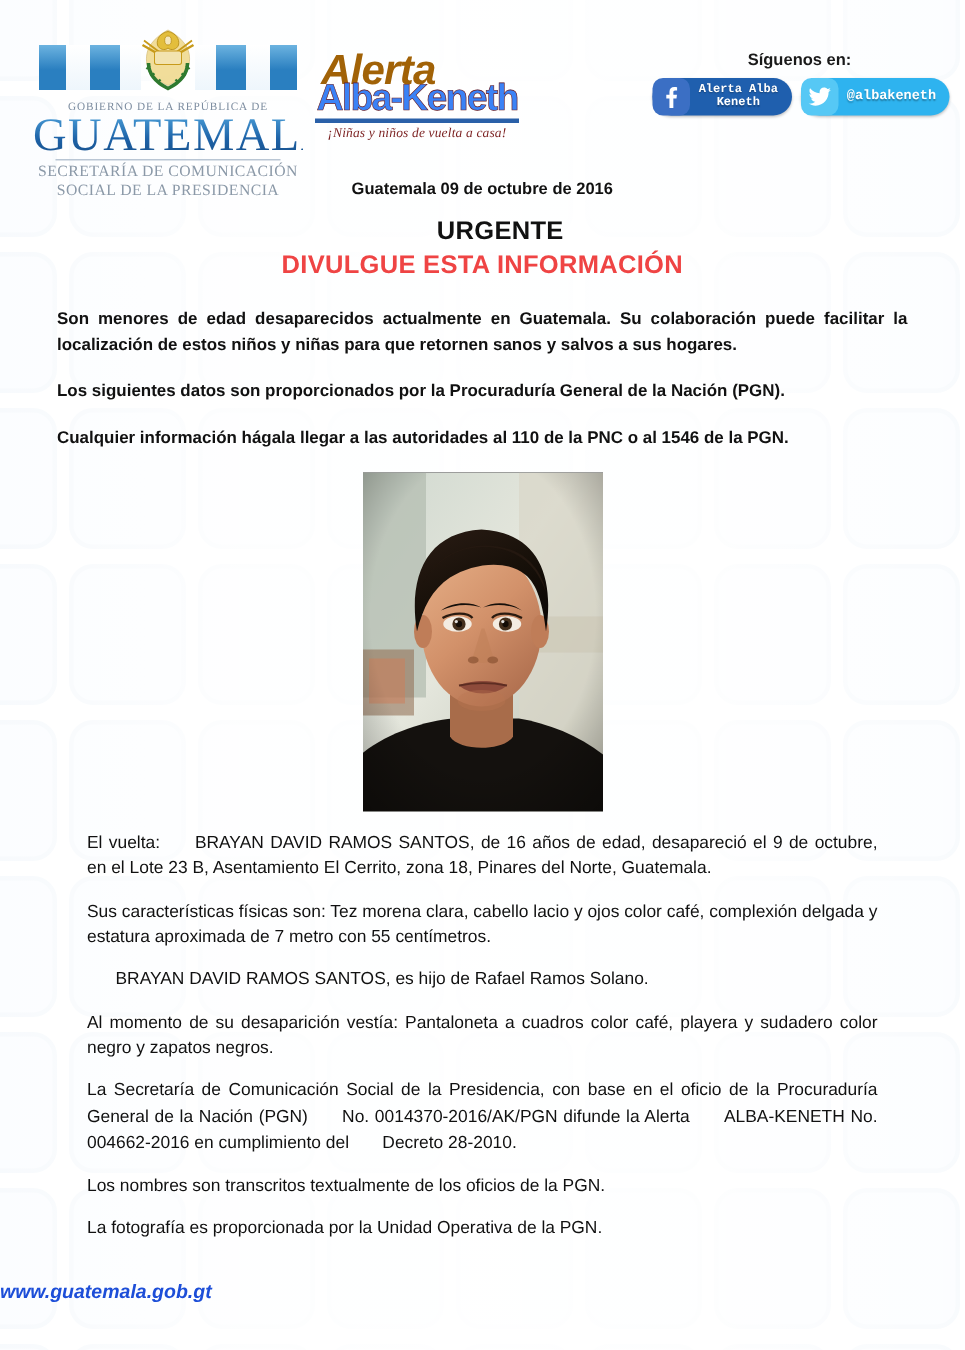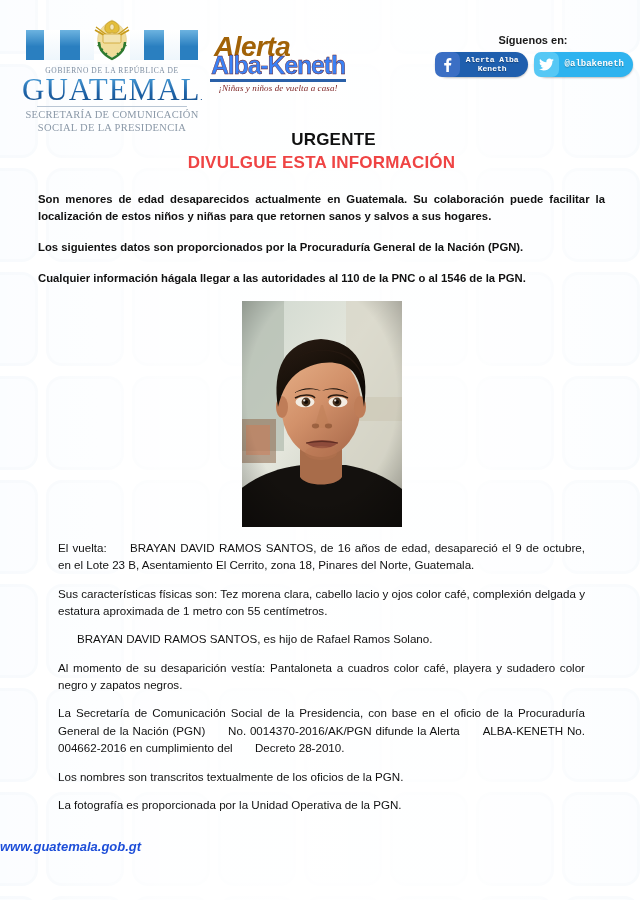--- a/index.html
+++ b/index.html
@@ -435,20 +435,21 @@
               <path d="M16 1.54c-.59.26-1.22.44-1.88.52.68-.4 1.2-1.05 1.44-1.81-.63.38-1.33.65-2.08.8C12.88.4 12.03 0 11.1 0 9.3 0 7.85 1.46 7.85 3.26c0 .25.03.5.08.74C5.22 3.87 2.77 2.55 1.14.54.86 1.01.7 1.56.7 2.15c0 1.13.57 2.13 1.45 2.71-.53-.02-1.03-.16-1.47-.4v.04c0 1.58 1.12 2.9 2.61 3.2-.27.07-.56.11-.86.11-.21 0-.41-.02-.61-.06.41 1.3 1.62 2.24 3.04 2.27-1.11.87-2.52 1.39-4.04 1.39-.26 0-.52-.02-.78-.05 1.44.92 3.15 1.46 4.99 1.46 5.99 0 9.26-4.96 9.26-9.26v-.42c.64-.46 1.19-1.03 1.63-1.69z" fill="#ffffff"></path>
             </svg>
           </div>
           <div class="btn-text tw">@albakeneth</div>
         </div>
 
       </div>
     </div>
   </div>
 
+  <div class="date-line">Guatemala 09 de octubre de 2016</div>
   <div class="urgente">URGENTE</div>
   <div class="divulgue">DIVULGUE ESTA INFORMACIÓN</div>
 
   <div class="intro">
     <p>Son menores de edad desaparecidos actualmente en Guatemala. Su colaboración puede facilitar la localización de estos niños y niñas para que retornen sanos y salvos a sus hogares.</p>
     <p>Los siguientes datos son proporcionados por la Procuraduría General de la Nación (PGN).</p>
     <p>Cualquier información hágala llegar a las autoridades al 110 de la PNC o al 1546 de la PGN.</p>
   </div>
 
   <div class="photo-wrap">
@@ -521,21 +522,21 @@
       </svg>
     </div>
   </div>
 
   <div class="body-text">
 
     <p>
       <span>El vuelta: </span><b>BRAYAN DAVID RAMOS SANTOS</b><span>, de 16 años de edad, desapareció el 9 de octubre, en el Lote 23 B, Asentamiento El Cerrito, zona 18, Pinares del Norte, Guatemala.</span>
     </p>
 
-    <p>Sus características físicas son: Tez morena clara, cabello lacio y ojos color café, complexión delgada y estatura aproximada de 1 metro con 55 centímetros.</p>
+    <p>Sus características físicas son: Tez morena clara, cabello lacio y ojos color café, complexión delgada y estatura aproximada de 7 metro con 55 centímetros.</p>
 
     <p>
       <b>BRAYAN DAVID RAMOS SANTOS</b><span>, es hijo de Rafael Ramos Solano.</span>
     </p>
 
     <p>Al momento de su desaparición vestía: Pantaloneta a cuadros color café, playera y sudadero color negro y zapatos negros.</p>
 
     <p>
       <span>La Secretaría de Comunicación Social de la Presidencia, con base en el oficio de la Procuraduría General de la Nación (PGN) </span><b>No. 0014370-2016/AK/PGN</b><span> difunde la Alerta </span><b>ALBA-KENETH No. 004662-2016</b><span> en cumplimiento del </span><b>Decreto 28-2010</b><span>.</span>
     </p>

